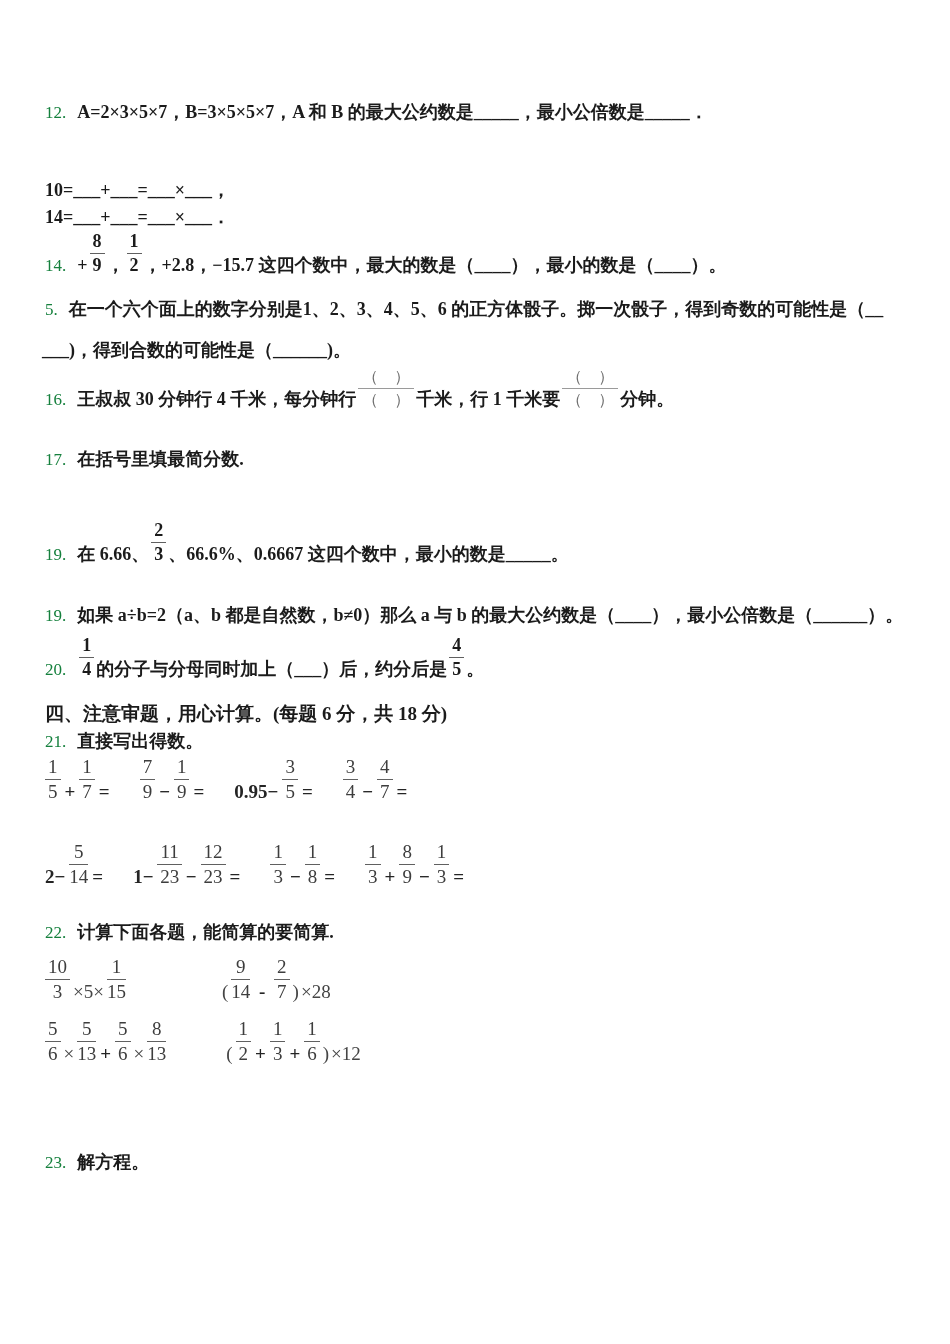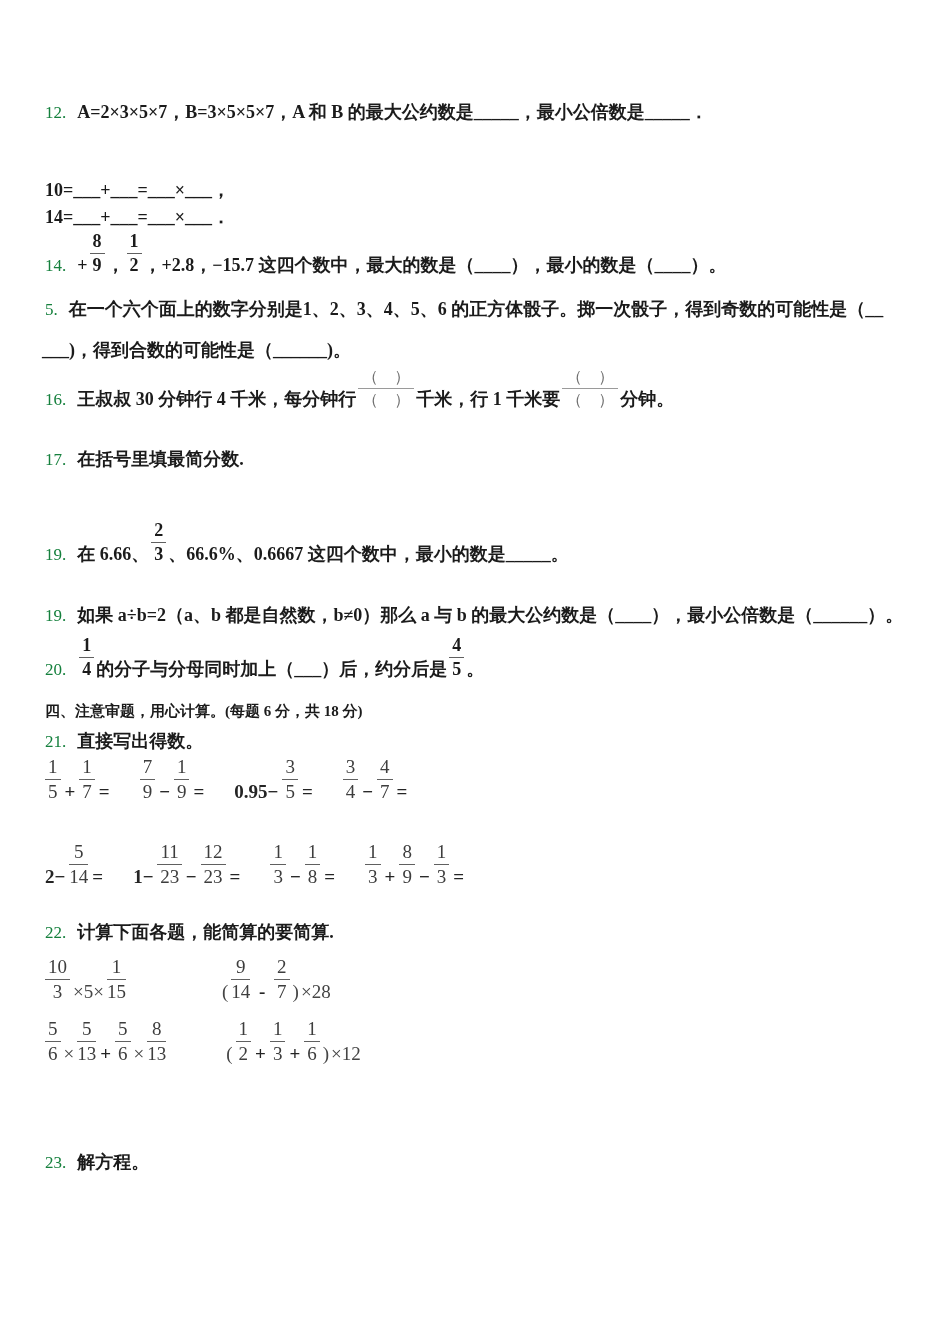--- a/index.html
+++ b/index.html
@@ -37,21 +37,21 @@
   .mathrow{
     position:absolute;left:43px;
     font-size:19px;white-space:nowrap;
   }
   .mathrow .expr{display:inline-block;margin-right:26px;}
   .mathrow .mtxt{font-weight:bold;color:#242424;padding:0 2px;}
   .mathrow .mtxt.light{font-weight:normal;color:#454545;padding:0 1px;}
   .mathrow .frac{font-weight:normal;color:#3d3d3d;}
   #q22r1 .expr.first{margin-right:93px;}
   #q22r2 .expr.first{margin-right:57px;}
-  .sec{font-size:15px;}
+  .sec{font-size:19px;}
 </style>
 </head>
 <body>
 
 <div class="page">
 
   <div class="line qline" style="top:100px"><span class="qnum">12.</span><span>A=2×3×5×7，B=3×5×5×7，A 和 B 的最大公约数是_____，最小公倍数是_____．</span></div>
 
 
   <div class="line" style="top:178px"><span>10=___+___=___×___，</span></div>

